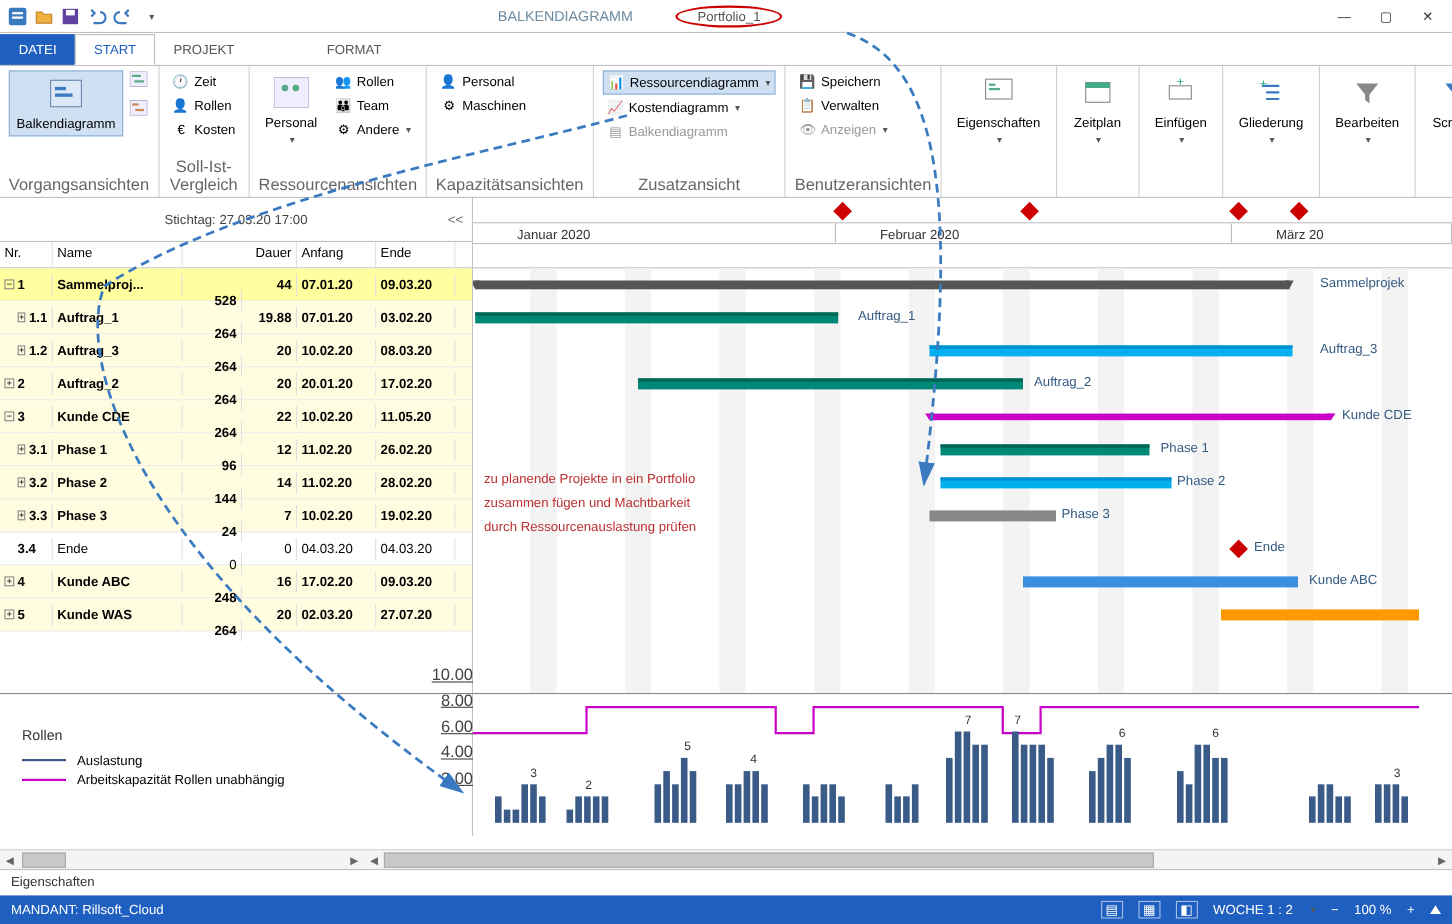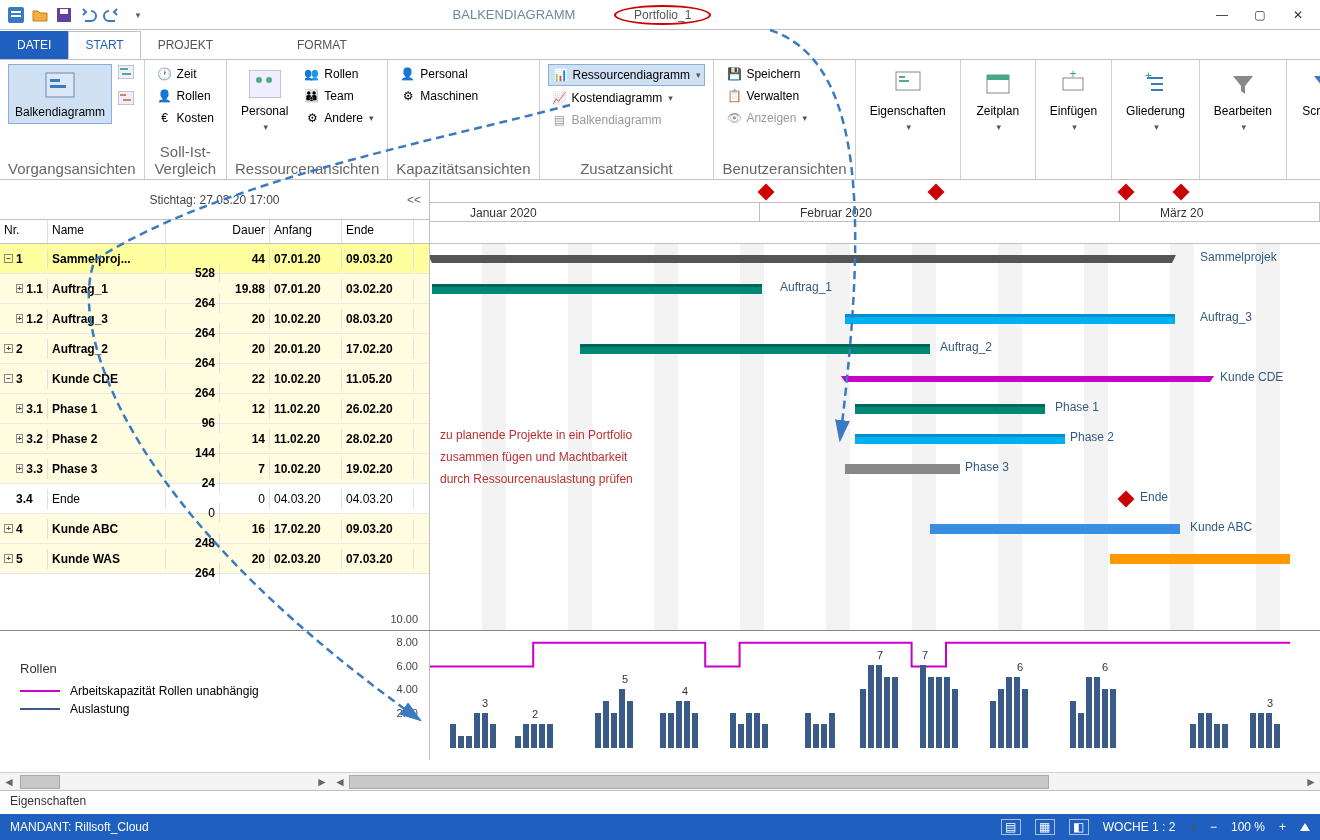--- a/index.html
+++ b/index.html
@@ -83,21 +83,21 @@
 
 .annotation { position: absolute; color: #bb3030; font-size: 16px; line-height: 22px; }
 
 .lower { height: 130px; border-top: 1px solid #888; display: flex; }
 .legend { width: 430px; border-right:1px solid #c0c0c0; padding: 30px 20px; }
 .legend h4 { font-weight: normal; color:#333; margin-bottom:8px; font-size:13px;}
 .legrow { display:flex; align-items:center; gap:10px; margin:4px 0;}
 .legline { width:40px; height:2px;}
 .chartpane { flex:1; position:relative; }
 .yaxis { position:absolute; left:-45px; width:45px; top:0; bottom:12px;}
-.ytick { position:absolute; right:12px; font-size:11px; color:#444; transform:translateY(-50%);}
+.ytick { position:absolute; right:0; font-size:15px; color:#444; transform:translateY(-50%);text-decoration:underline;}
 .chartarea { position:absolute; left:0; right:0; top:0; bottom:12px;}
 .histbar { position:absolute; bottom:0; background:#3a5a88; width:6px;}
 .capline { stroke:#c800c8; stroke-width:2; fill:none;}
 .histlbl { position:absolute; font-size:11px; color:#333; transform:translateX(-50%);}
 
 .propbar { position: absolute; bottom: 26px; left: 0; right: 0; height: 24px; border-top:1px solid #c0c0c0; background:#fff; padding:3px 10px; color:#333;}
 .hscroll { position:absolute; bottom:50px; left:0; right:0; height:18px; background:#f4f4f4; border-top:1px solid #d0d0d0; display:flex; align-items:center;}
 .hscroll .thumb{ background:#c8c8c8; height:14px; border:1px solid #aaa;}
 .hscroll .arrow{ width:18px; text-align:center; color:#666;}
 
@@ -523,21 +523,21 @@
           </div>
           <div class="gridrow hdrtask">
             <div class="col-nr" style="padding-left:4px">
               <span class="exp">+</span>
               <b>5</b>
             </div>
   <div class="col-name">Kunde WAS</div>
             <div class="col-aufw">264</div>
             <div class="col-dauer">20</div>
   <div class="col-anfang">02.03.20</div>
-            <div class="col-ende">07.03.20</div>
+            <div class="col-ende">27.07.20</div>
           </div>
         </div>
     </div>
 
     <div class="rightpane">
       <div class="timehdr">
         <div class="milestones" id="mstones">
             <div class="diamond" style="left: 330px;"></div>
             <div class="diamond" style="left: 500px;"></div>
             <div class="diamond" style="left: 690px;"></div>
@@ -613,26 +613,26 @@
           <div>durch Ressourcenauslastung prüfen</div>
         </div>
       </div>
     </div>
   </div>
 
   <div class="lower">
     <div class="legend">
       <h4>Rollen</h4>
       <div class="legrow">
+          <span class="legline" style="background:#3a5a88"></span>
+          <span>Auslastung</span>
+        </div>
+      <div class="legrow">
           <span class="legline" style="background:#c800c8"></span>
           <span>Arbeitskapazität Rollen unabhängig</span>
-        </div>
-      <div class="legrow">
-          <span class="legline" style="background:#3a5a88"></span>
-          <span>Auslastung</span>
         </div>
     </div>
     <div class="chartpane">
       <div class="yaxis" id="yaxis">
           <div class="ytick" style="bottom: 20%;">2.00</div>
           <div class="ytick" style="bottom: 40%;">4.00</div>
           <div class="ytick" style="bottom: 60%;">6.00</div>
           <div class="ytick" style="bottom: 80%;">8.00</div>
           <div class="ytick" style="bottom: 100%;">10.00</div>
         </div>

